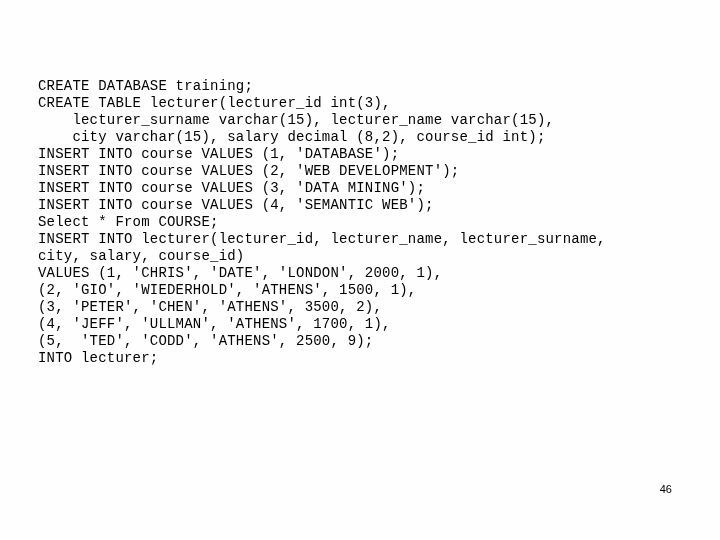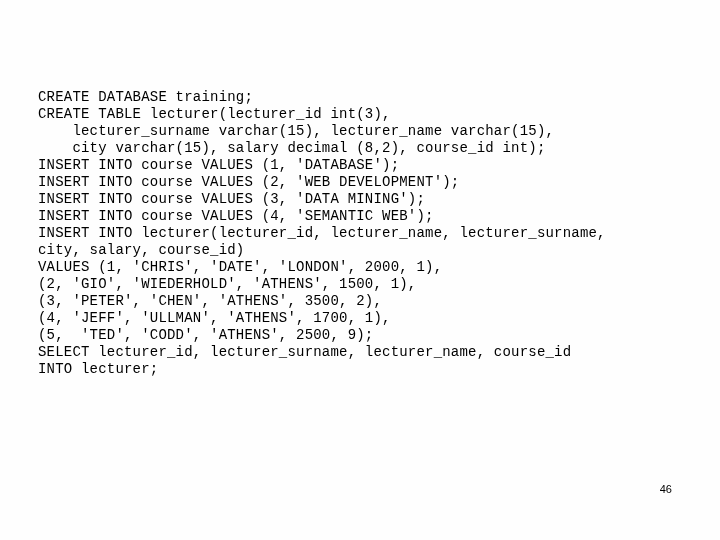--- a/index.html
+++ b/index.html
@@ -6,21 +6,21 @@
     background: #fefefe;
     margin: 0;
     padding: 0;
     width: 720px;
     height: 540px;
     font-family: "Courier New", Courier, monospace;
     position: relative;
   }
   .content {
     position: absolute;
-    top: 89px;
+    top: 78px;
     left: 38px;
     right: 30px;
   }
   .code-line {
     font-size: 14px;
     line-height: 17px;
     white-space: pre;
     color: #000;
     letter-spacing: 0.2px;
   }
@@ -39,24 +39,24 @@
 
 <div class="content">
   <div class="code-line">CREATE DATABASE training;</div>
   <div class="code-line">CREATE TABLE lecturer(lecturer_id int(3),</div>
   <div class="code-line">    lecturer_surname varchar(15), lecturer_name varchar(15),</div>
   <div class="code-line">    city varchar(15), salary decimal (8,2), course_id int);</div>
   <div class="code-line">INSERT INTO course VALUES (1, 'DATABASE');</div>
   <div class="code-line">INSERT INTO course VALUES (2, 'WEB DEVELOPMENT');</div>
   <div class="code-line">INSERT INTO course VALUES (3, 'DATA MINING');</div>
   <div class="code-line">INSERT INTO course VALUES (4, 'SEMANTIC WEB');</div>
+  <div class="code-line">Select * From COURSE;</div>
   <div class="code-line">INSERT INTO lecturer(lecturer_id, lecturer_name, lecturer_surname,</div>
   <div class="code-line">city, salary, course_id)</div>
   <div class="code-line">VALUES (1, 'CHRIS', 'DATE', 'LONDON', 2000, 1),</div>
   <div class="code-line">(2, 'GIO', 'WIEDERHOLD', 'ATHENS', 1500, 1),</div>
   <div class="code-line">(3, 'PETER', 'CHEN', 'ATHENS', 3500, 2),</div>
   <div class="code-line">(4, 'JEFF', 'ULLMAN', 'ATHENS', 1700, 1),</div>
   <div class="code-line">(5,  'TED', 'CODD', 'ATHENS', 2500, 9);</div>
-  <div class="code-line">SELECT lecturer_id, lecturer_surname, lecturer_name, course_id</div>
   <div class="code-line">INTO lecturer;</div>
 </div>
 
 <div class="page-number">46</div>
 
 </body></html>

